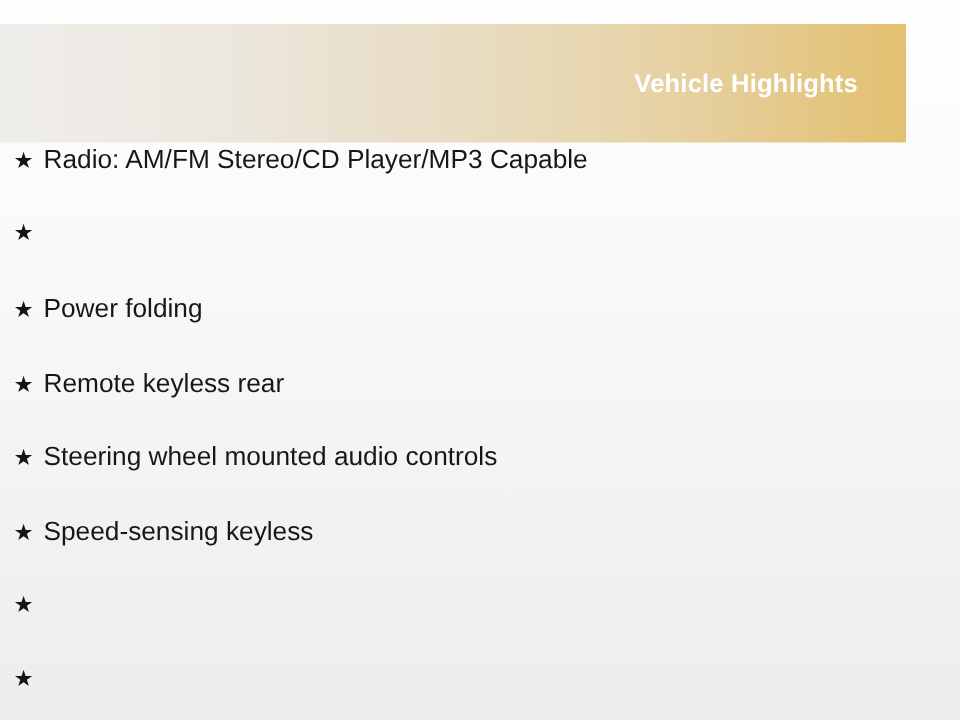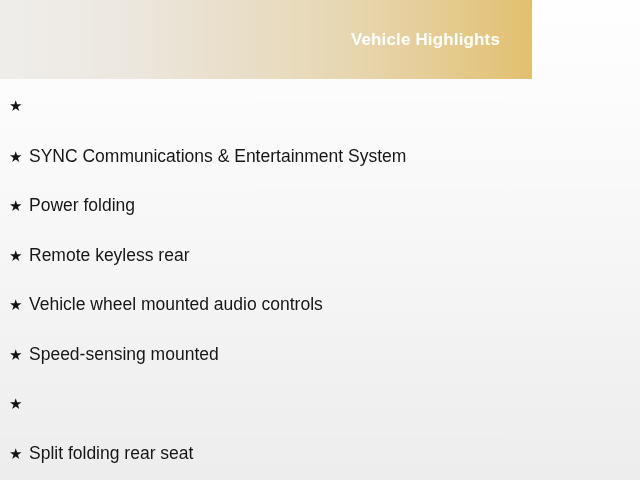--- a/index.html
+++ b/index.html
@@ -19,23 +19,23 @@
     width: 640px;
     height: 480px;
     box-sizing: border-box;
     background: linear-gradient(to bottom, #fefefe 0%, #fcfcfc 18%, #f8f8f8 42%, #f3f3f3 68%, #efefef 88%, #ededed 100%);
     overflow: hidden;
   }
 
   
   .header-bar {
     position: absolute;
-    top: 0;
+    top: 16px;
     left: 0;
-    width: 532px;
+    width: 604px;
     height: 79px;
     background: linear-gradient(to right,
         #efedea 0%,
         #eeebe6 12%,
         #ece7dd 26%,
         #e9e0cd 40%,
         #e8dcc1 52%,
         #e7d7b2 64%,
         #e6d0a0 76%,
         #e4c888 88%,
@@ -105,50 +105,49 @@
 <div class="panel">
 
   <div class="header-bar">
     <span class="header-title">Vehicle Highlights</span>
   </div>
 
   <ul class="highlights-list">
 
     <li class="highlight-item">
       <span class="bullet-star">★</span>
+      <span class="highlight-label">Radio: AM/FM Stereo/CD Player/MP3 Capable</span>
     </li>
 
     <li class="highlight-item">
       <span class="bullet-star">★</span>
-      <span class="highlight-label">SYNC Communications &amp; Entertainment System</span>
     </li>
 
     <li class="highlight-item">
       <span class="bullet-star">★</span>
       <span class="highlight-label">Power folding</span>
     </li>
 
     <li class="highlight-item">
       <span class="bullet-star">★</span>
       <span class="highlight-label">Remote keyless rear</span>
     </li>
 
     <li class="highlight-item">
       <span class="bullet-star">★</span>
-      <span class="highlight-label">Vehicle wheel mounted audio controls</span>
+      <span class="highlight-label">Steering wheel mounted audio controls</span>
     </li>
 
     <li class="highlight-item">
       <span class="bullet-star">★</span>
-      <span class="highlight-label">Speed-sensing mounted</span>
+      <span class="highlight-label">Speed-sensing keyless</span>
     </li>
 
     <li class="highlight-item">
       <span class="bullet-star">★</span>
     </li>
 
     <li class="highlight-item">
       <span class="bullet-star">★</span>
-      <span class="highlight-label">Split folding rear seat</span>
     </li>
 
   </ul>
 </div>
 
 </body></html>

